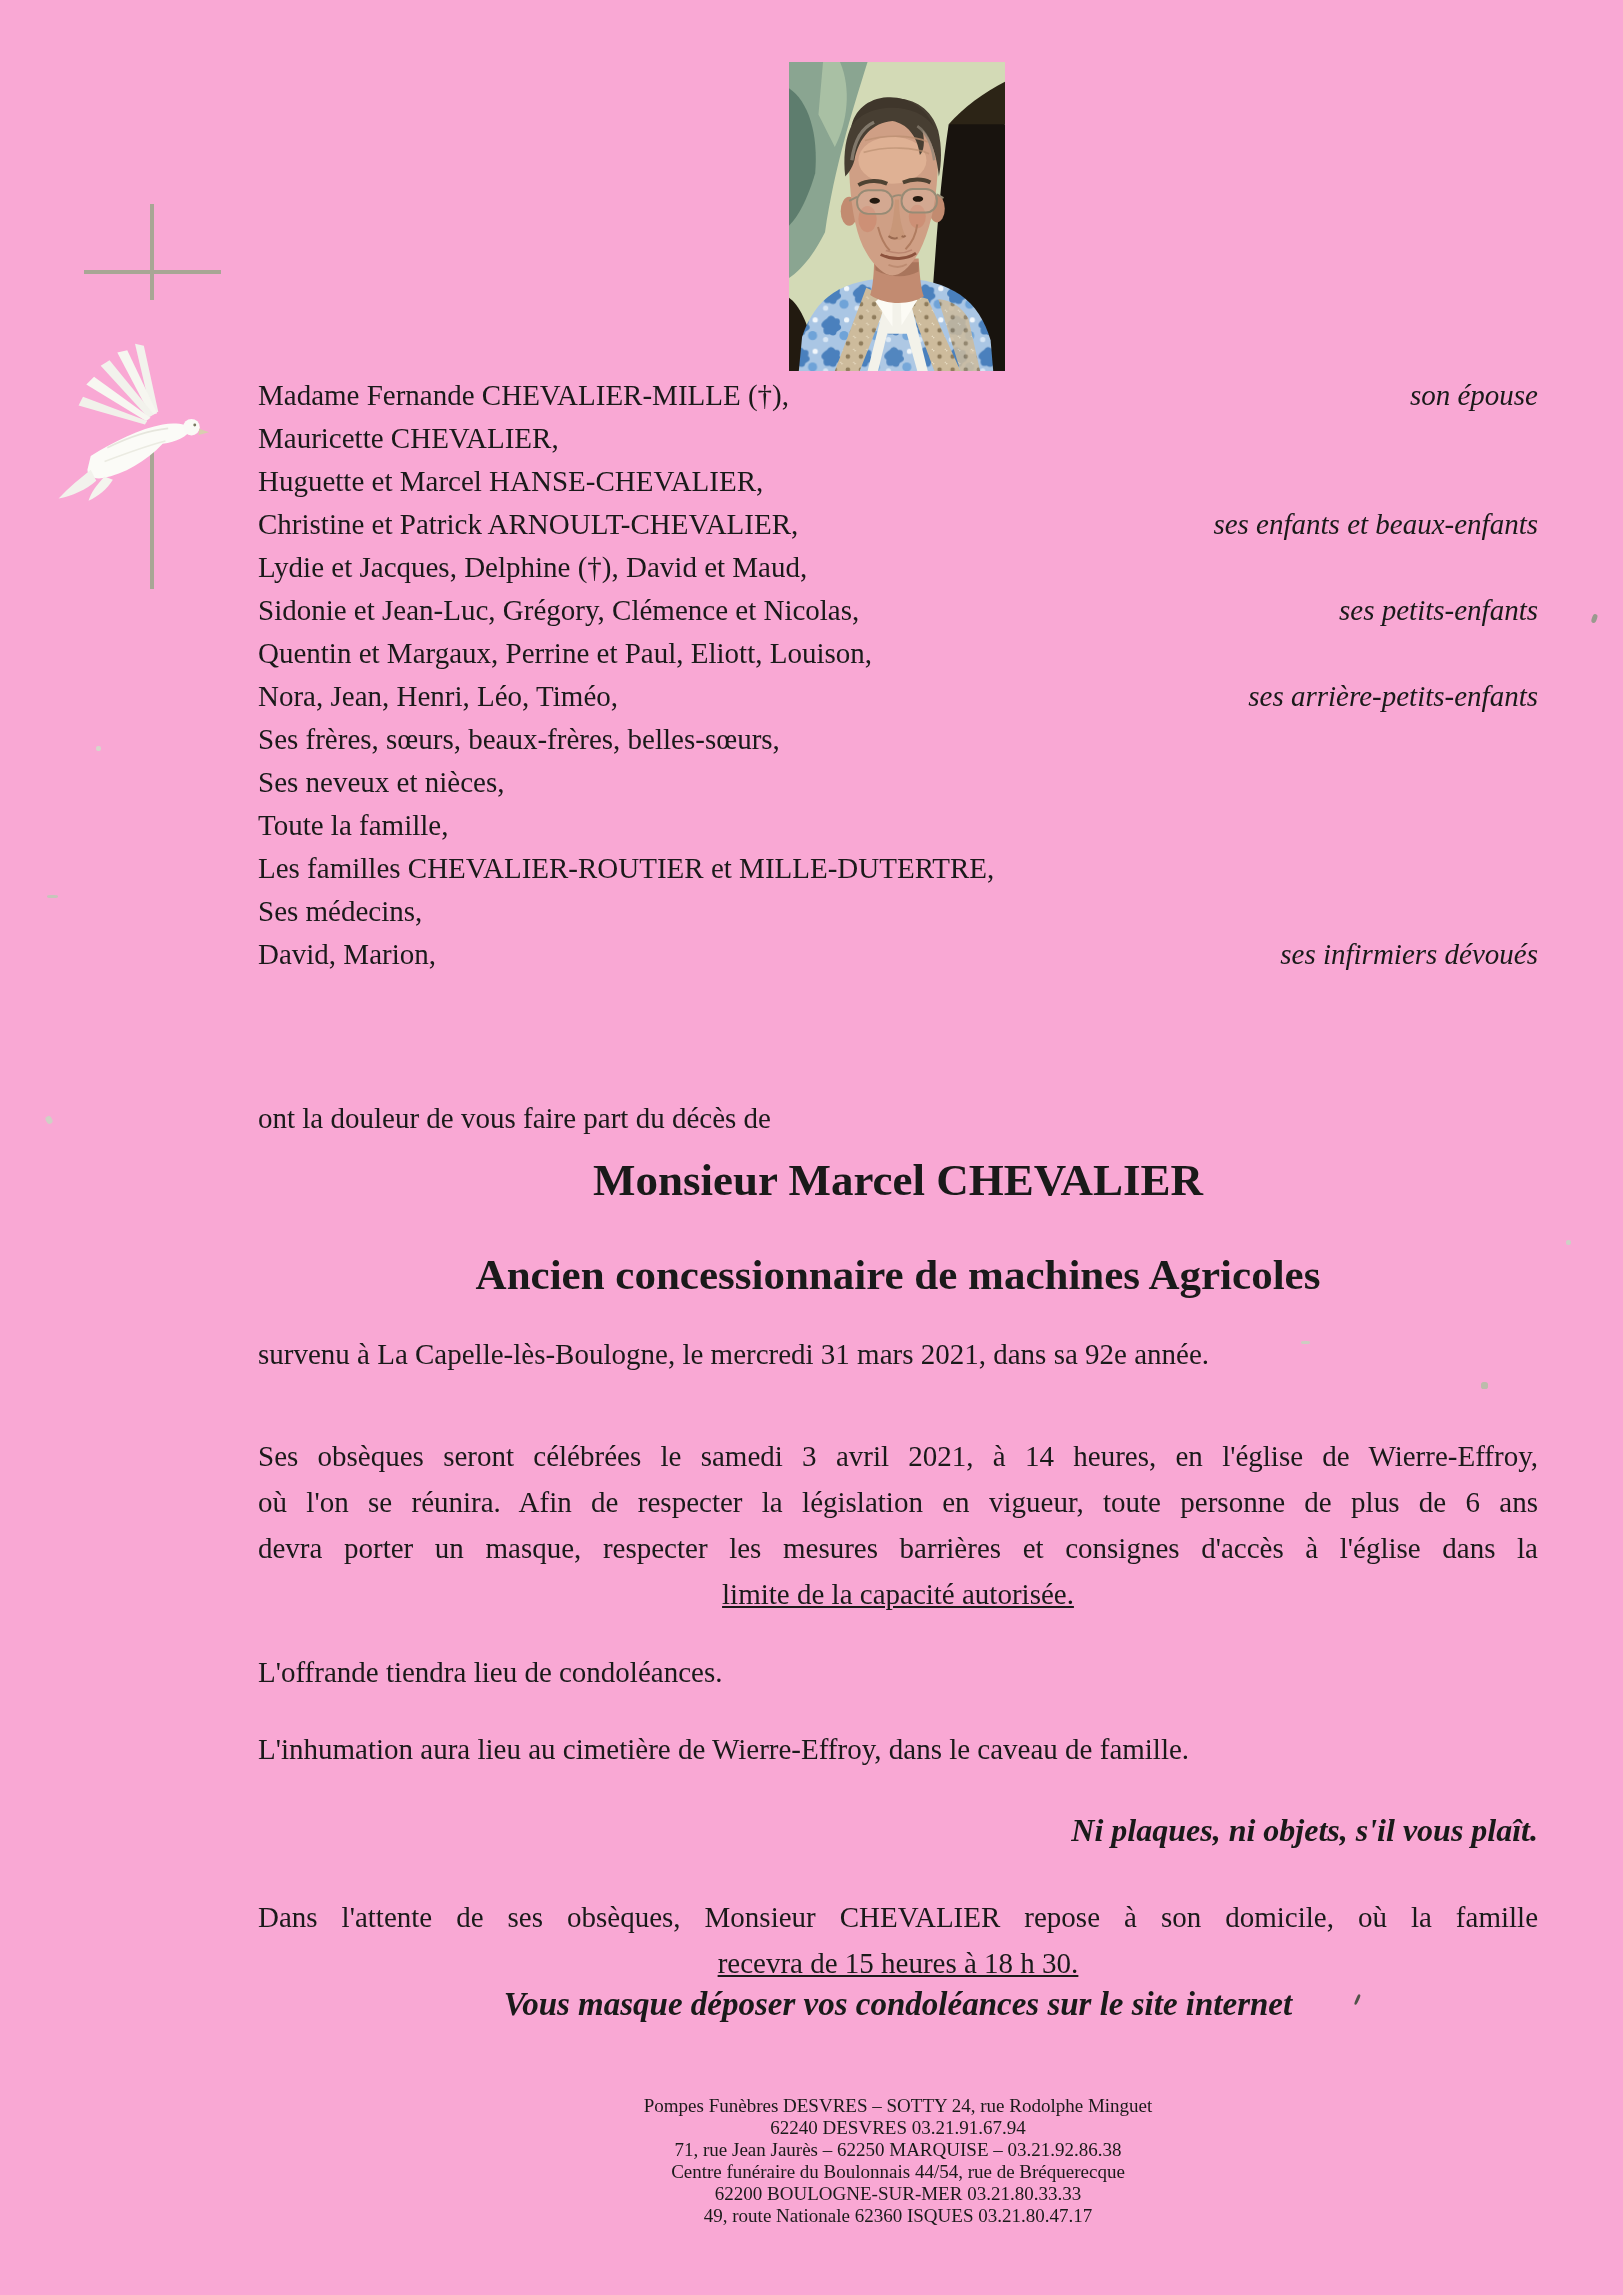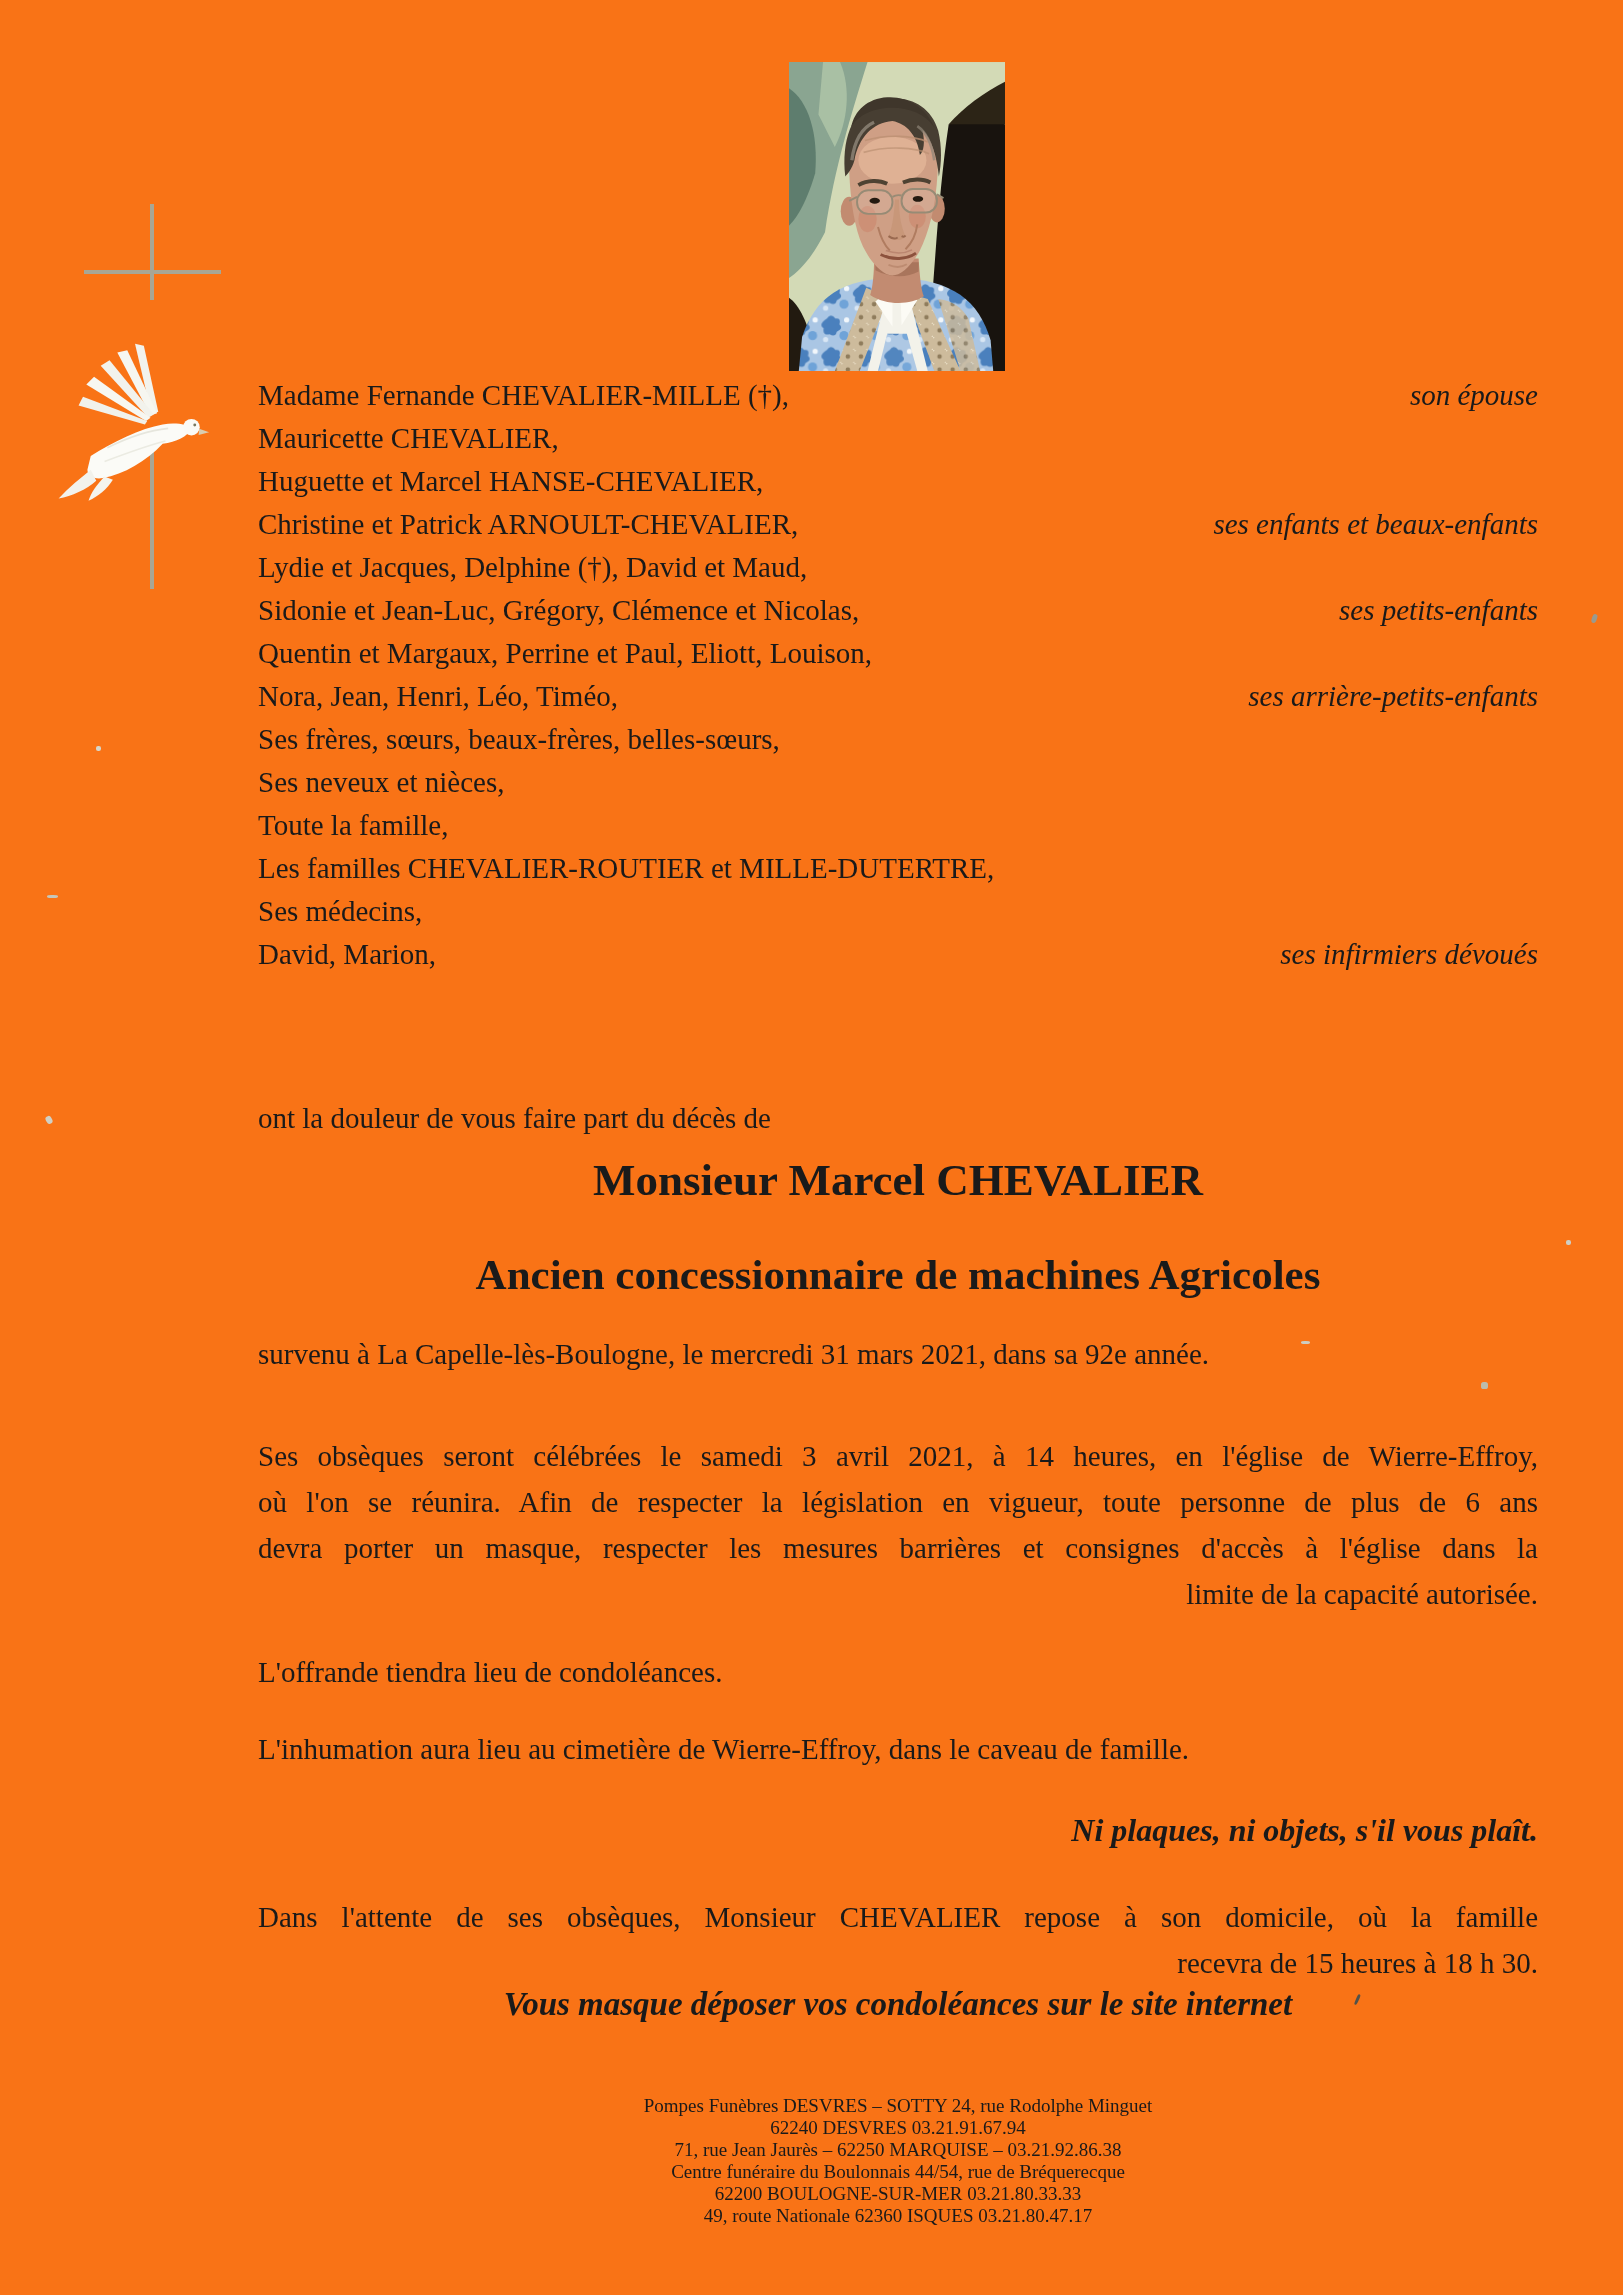--- a/index.html
+++ b/index.html
@@ -1,17 +1,17 @@
 <!DOCTYPE html>
 <html lang="fr" style="font-size:10.5px"><head>
 <meta charset="utf-8">
 <style>
   html,body{margin:0;padding:0;background:#6f6f6f;}
   .sheet{
-    position:relative;width:1623px;height:2295px;background:#f97316;
+    position:relative;width:1623px;height:2295px;background:#f9a8d4;
     font-family:"Liberation Serif","DejaVu Serif",serif;color:#1a1a1a;overflow:hidden;
   }
   
   .cross-line{position:absolute;background:#a8a695;}
   .cross-v1{left:150px;top:204px;width:3.9px;height:96px;}
   .cross-v2{left:150px;top:450px;width:3.9px;height:139px;}
   .cross-h{left:84px;top:270px;width:137px;height:3.9px;}
   
   .photo{position:absolute;left:789px;top:62px;width:216px;height:309px;}
   
@@ -19,21 +19,21 @@
   
   .family{position:absolute;left:258px;top:374px;width:1280px;}
   .frow{display:flex;justify-content:space-between;align-items:baseline;height:43px;line-height:43px;font-size:29px;white-space:nowrap;}
   .fleft{text-align:left;}
   .fright{text-align:right;font-style:italic;}
   
   .para{position:absolute;left:258px;width:1280px;font-size:29px;}
   .single{line-height:39px;white-space:nowrap;}
   .pline{height:46px;line-height:46px;white-space:nowrap;}
   .fit-justify{text-align:justify;text-align-last:justify;white-space:normal;}
-  .fit-left{text-align:right;}
+  .fit-left{text-align:center;text-decoration:underline;}
   .title{top:1153px;font-size:45px;font-weight:bold;text-align:center;line-height:1.2;white-space:nowrap;}
   .subtitle{top:1249px;font-size:43px;font-weight:bold;text-align:center;line-height:1.2;white-space:nowrap;}
   .intro{top:1073px;margin-top:26px;}
   .survenu{top:1335px;}
   .obseques{top:1433px;}
   .offrande{top:1653px;}
   .inhumation{top:1730px;}
   .noplaques{top:1809px;font-size:32px;font-weight:bold;font-style:italic;text-align:right;line-height:43px;white-space:nowrap;}
   .attente{top:1894px;}
   .site{top:1982px;font-size:33px;font-weight:bold;font-style:italic;text-align:center;}

